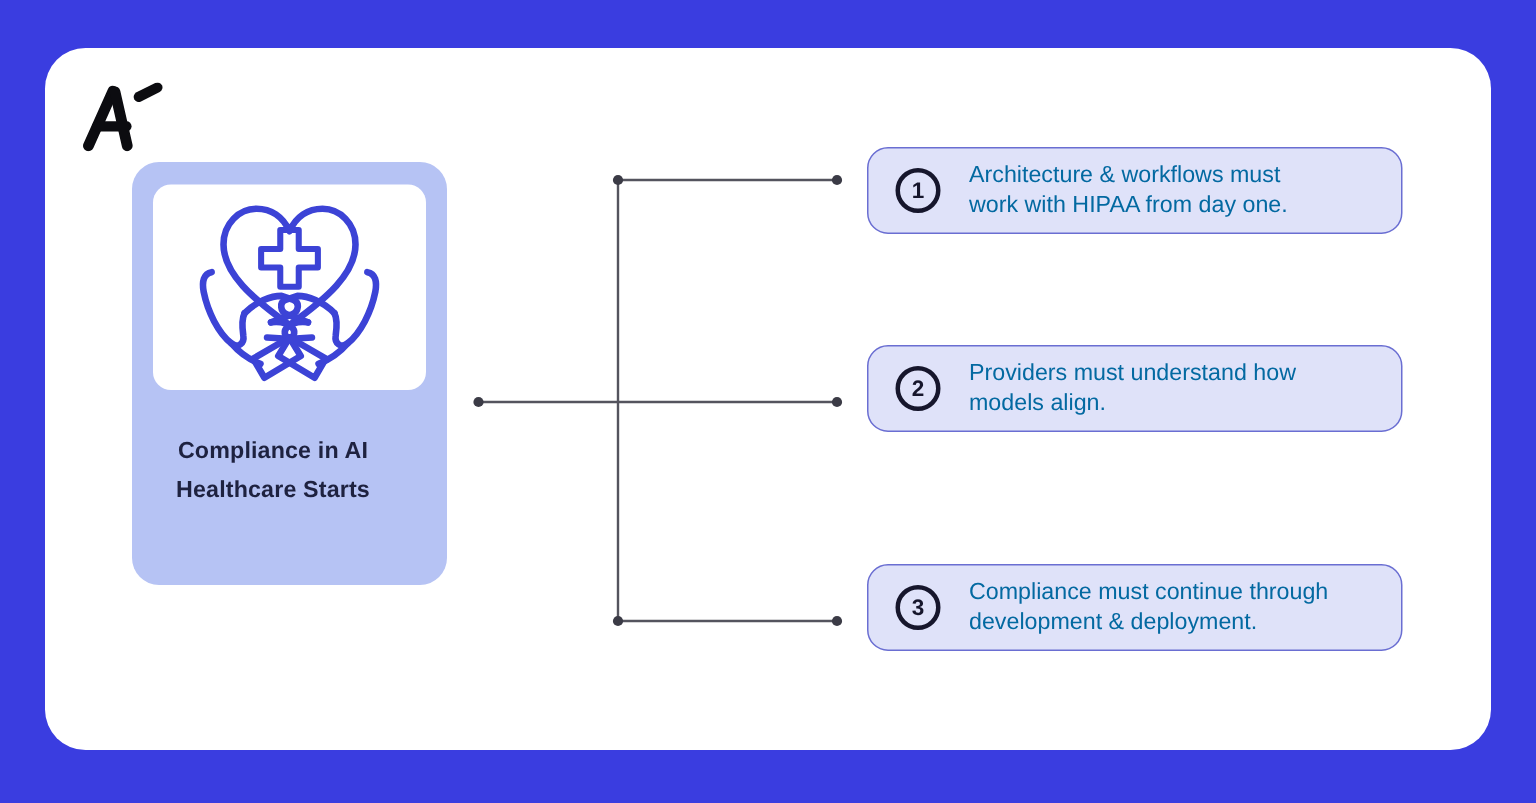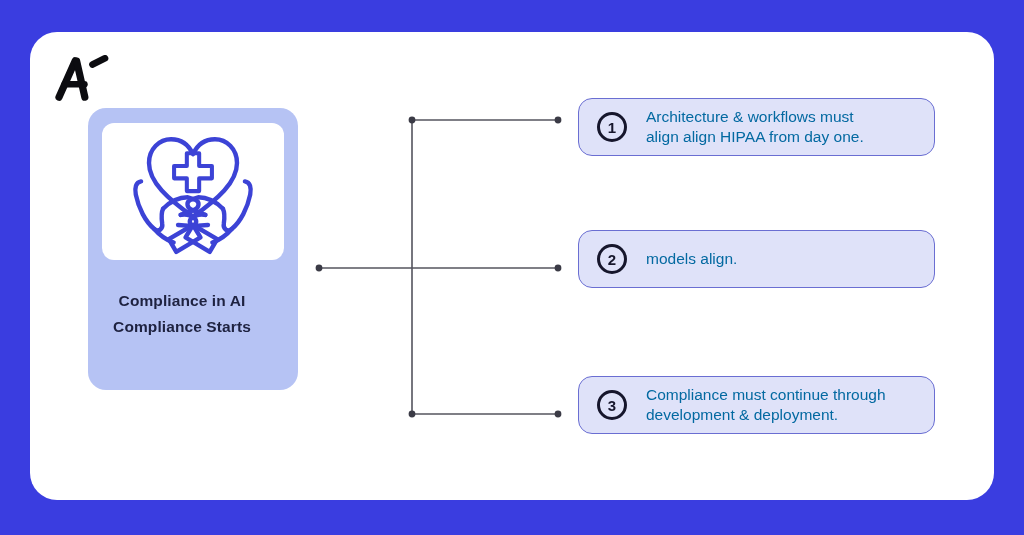--- a/index.html
+++ b/index.html
@@ -85,21 +85,21 @@
           <path d="M21,63 C15,64 13.5,70 15,78 C18,93 26,109 36,117 C41,121 46,117 45,111 C44,104 44,98 46,94"></path>
           <path d="M46,94 C55,85 66,81 74,81 L83,84 C88,86 87,93 82,95 L66,101"></path>
           <path d="M66,101 C73,100 79,102 82.5,105.5 C85,109 83,113.5 78,113.5 L63,112.5"></path>
           <path d="M36,117 C42,124 50,129.5 58,132.5"></path>
           <path d="M52.5,128.5 L80,112.5 L88.5,126.5 L61,143 Z"></path>
         </g>
       </svg>
     </div>
     <div class="card-title">
       <div>Compliance in AI</div>
-      <div>Compliance Starts</div>
+      <div>Healthcare Starts</div>
     </div>
   </div>
 
   <svg class="connectors" width="1024" height="535" viewBox="0 0 1024 535">
     <g stroke="#54545e" stroke-width="1.6" fill="none">
       <path d="M319,268 H558"></path>
       <path d="M412,120 V414"></path>
       <path d="M412,120 H558"></path>
       <path d="M412,414 H558"></path>
     </g>
@@ -110,27 +110,28 @@
       <circle cx="558" cy="268" r="3.4"></circle>
       <circle cx="412" cy="414" r="3.4"></circle>
       <circle cx="558" cy="414" r="3.4"></circle>
     </g>
   </svg>
 
   <div class="item-box i1">
     <div class="num-badge">1</div>
     <div class="item-text">
       <div>Architecture &amp; workflows must</div>
-      <div>align align HIPAA from day one.</div>
+      <div>work with HIPAA from day one.</div>
     </div>
   </div>
 
   <div class="item-box i2">
     <div class="num-badge">2</div>
     <div class="item-text">
+      <div>Providers must understand how</div>
       <div>models align.</div>
     </div>
   </div>
 
   <div class="item-box i3">
     <div class="num-badge">3</div>
     <div class="item-text">
       <div>Compliance must continue through</div>
       <div>development &amp; deployment.</div>
     </div>

